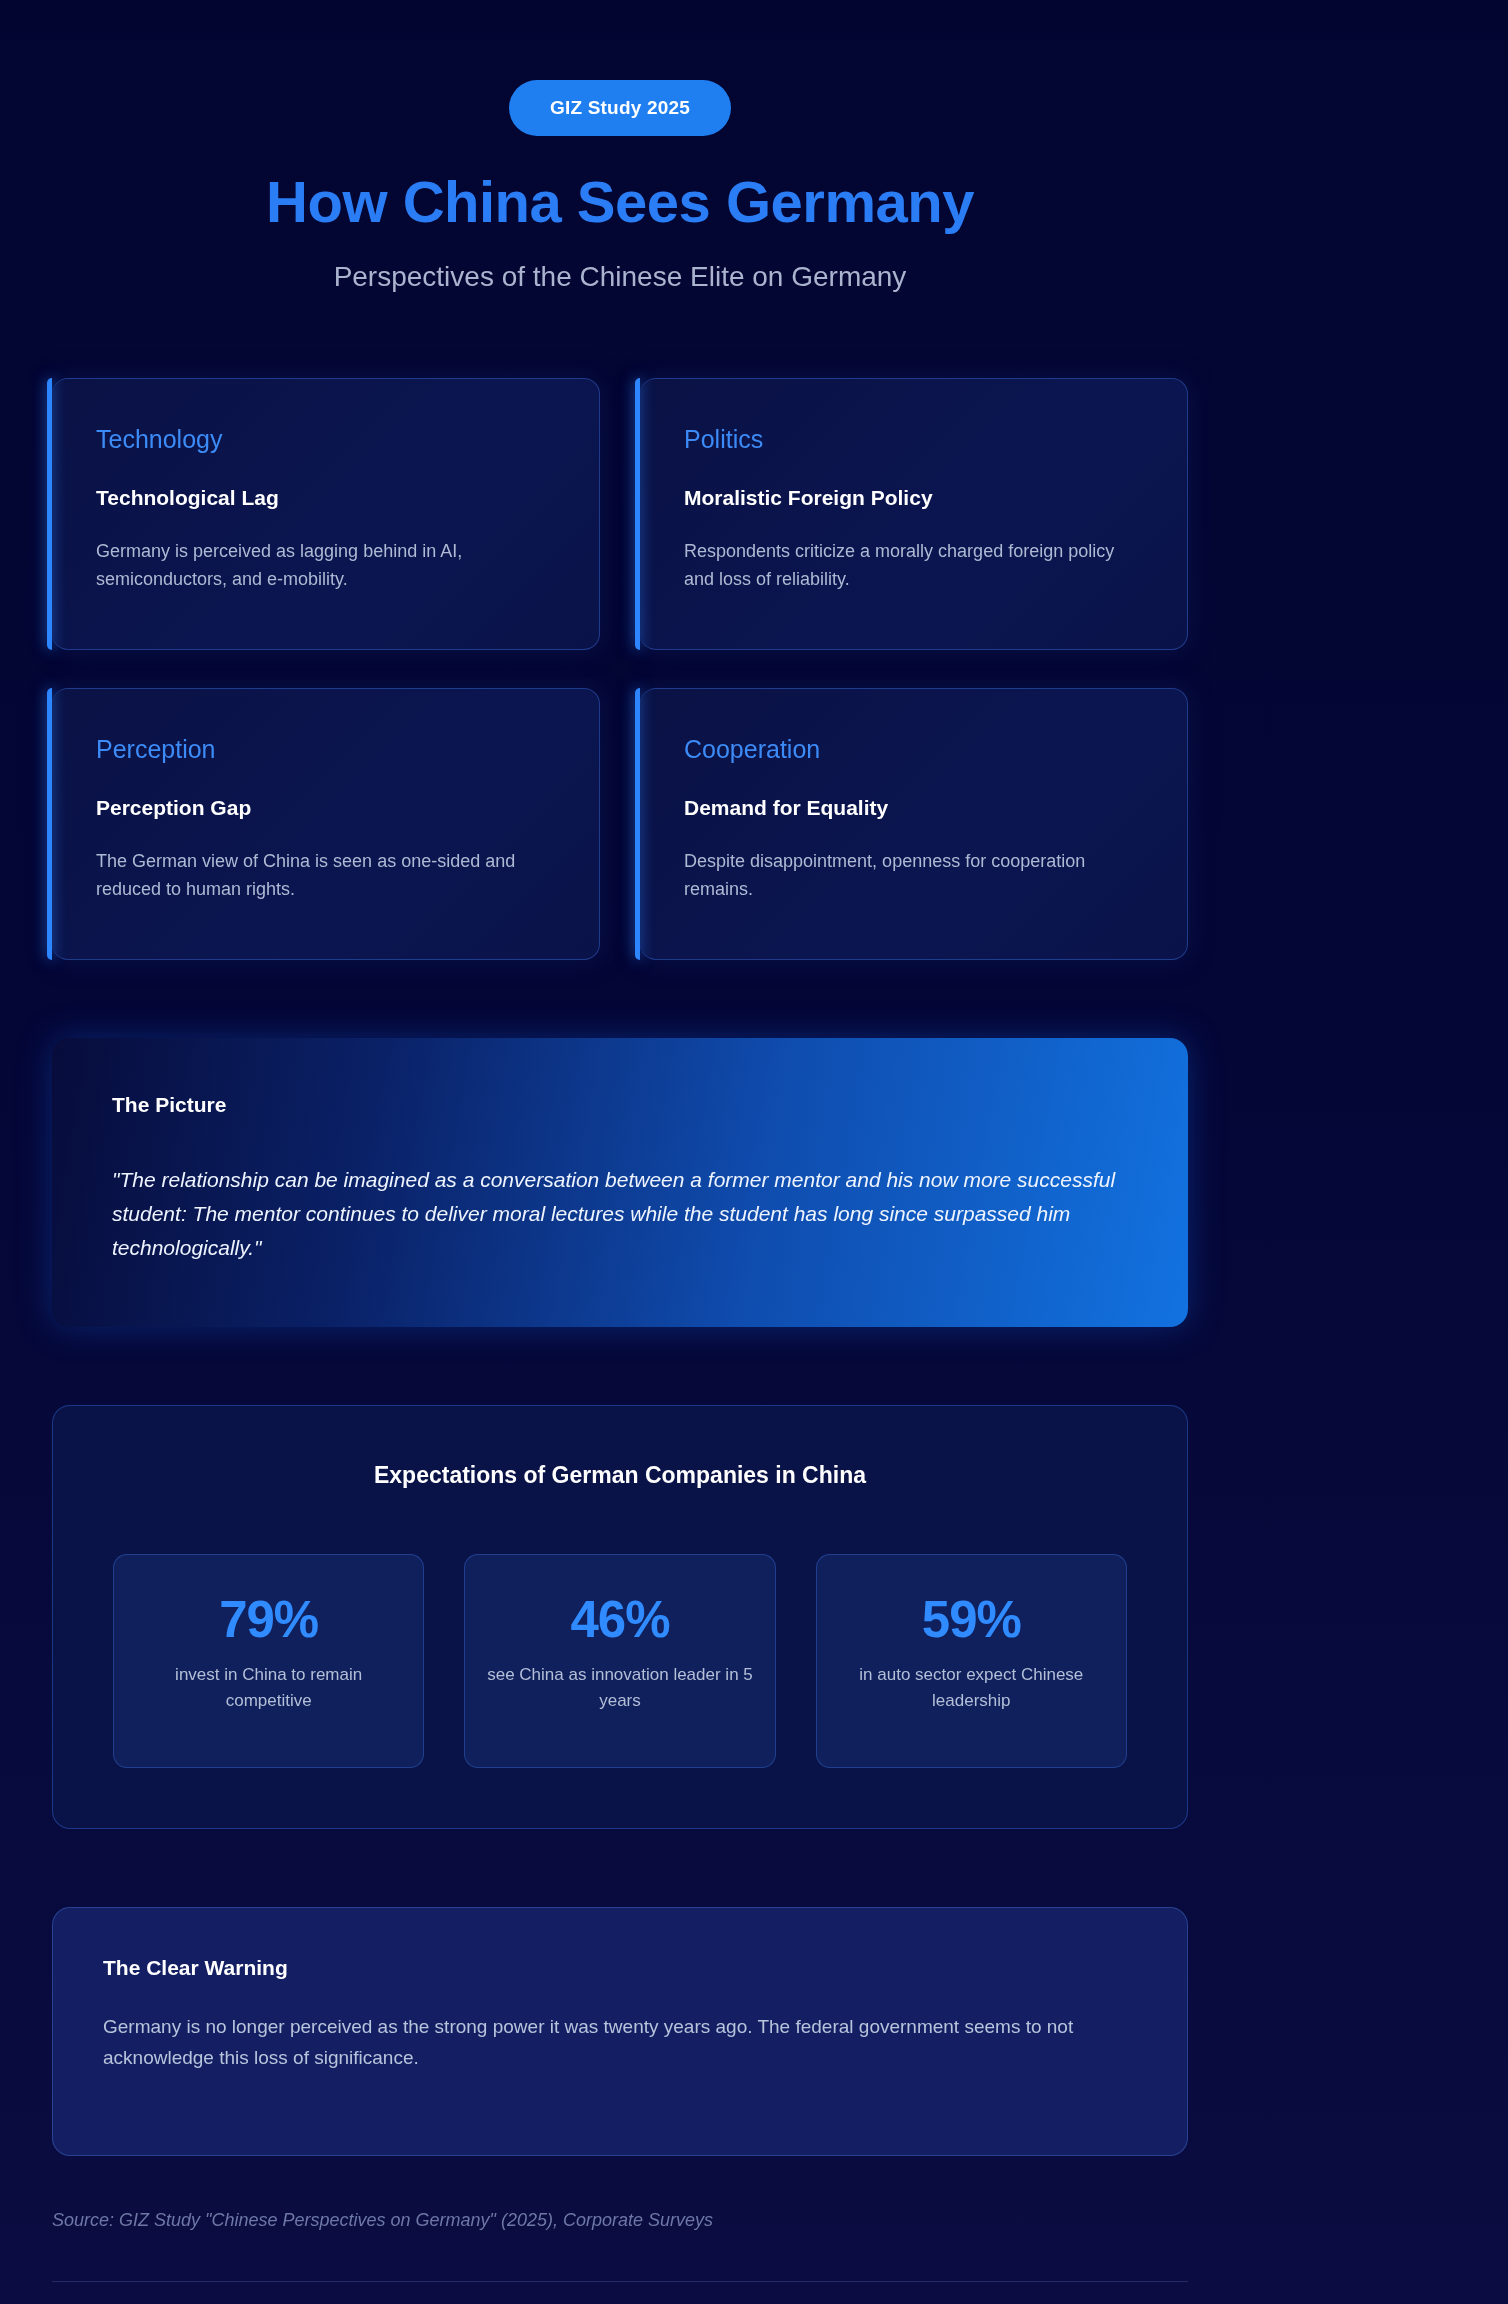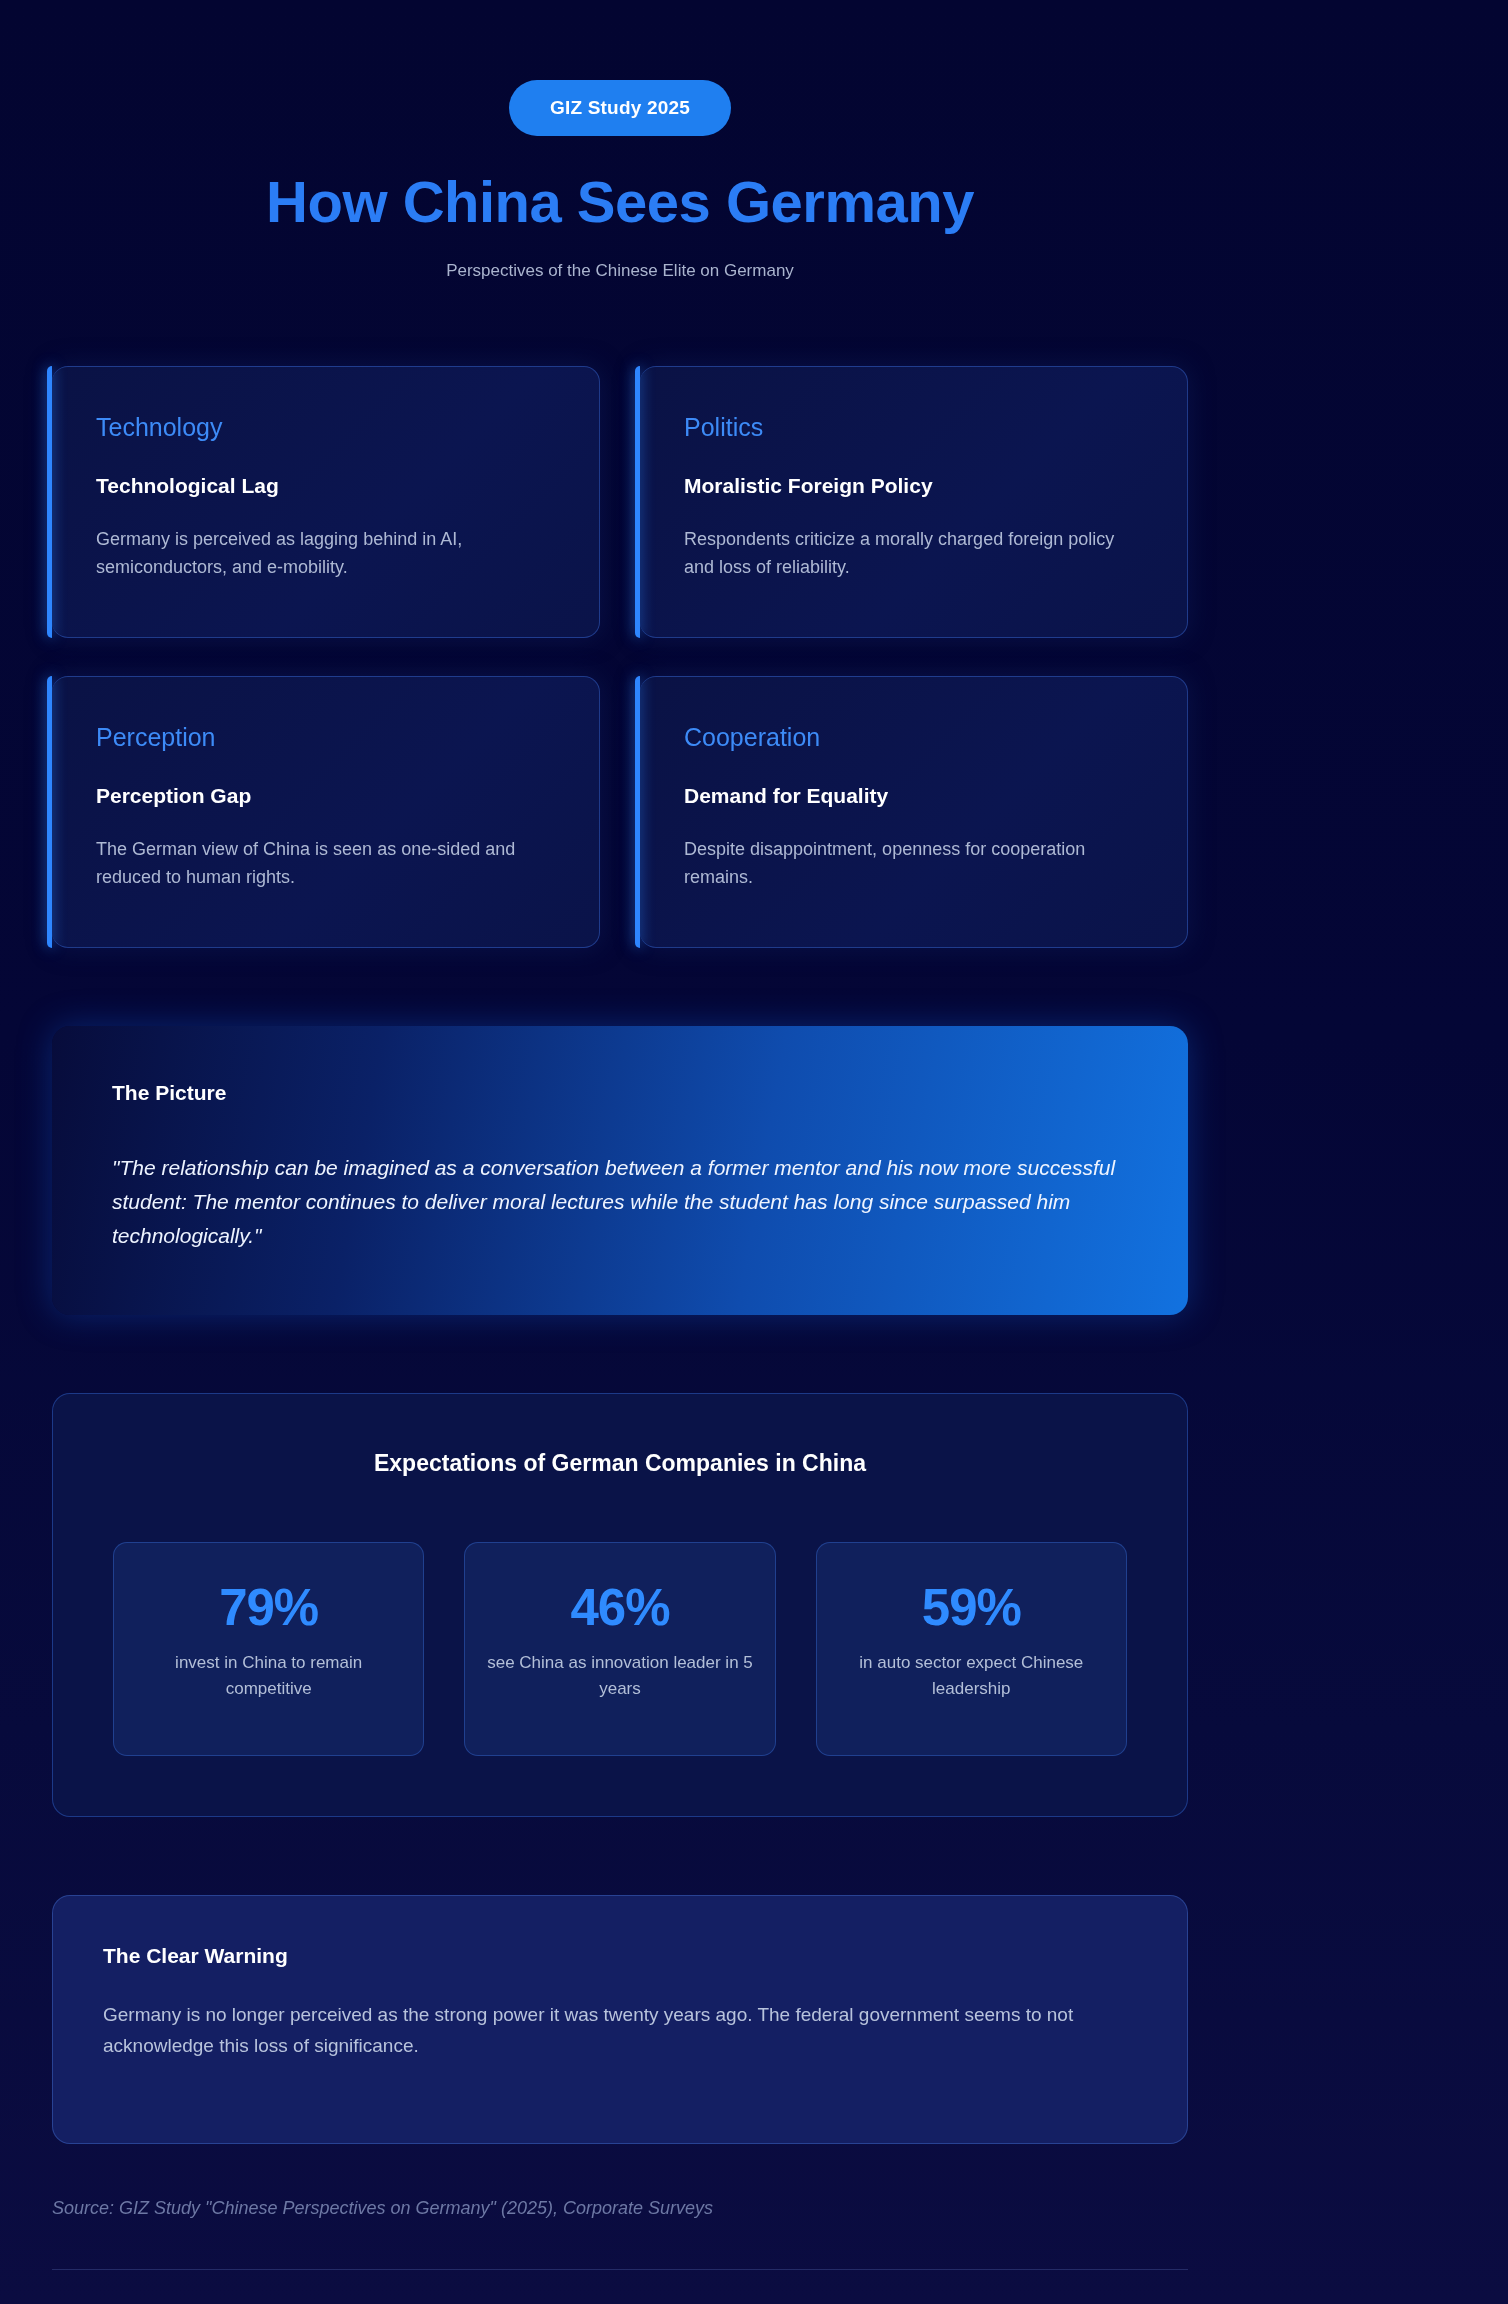--- a/index.html
+++ b/index.html
@@ -44,21 +44,21 @@
     margin-top: 36px;
     font-size: 58px;
     font-weight: bold;
     color: #2b7df5;
     letter-spacing: -0.5px;
     line-height: 1.05;
   }
 
   .subtitle {
     margin-top: 28px;
-    font-size: 17px;
+    font-size: 28px;
     color: #aab4ce;
     font-weight: 400;
   }
 
   
   .card-grid {
     margin-top: 85px;
     display: grid;
     grid-template-columns: 1fr 1fr;
     gap: 38px 40px;

